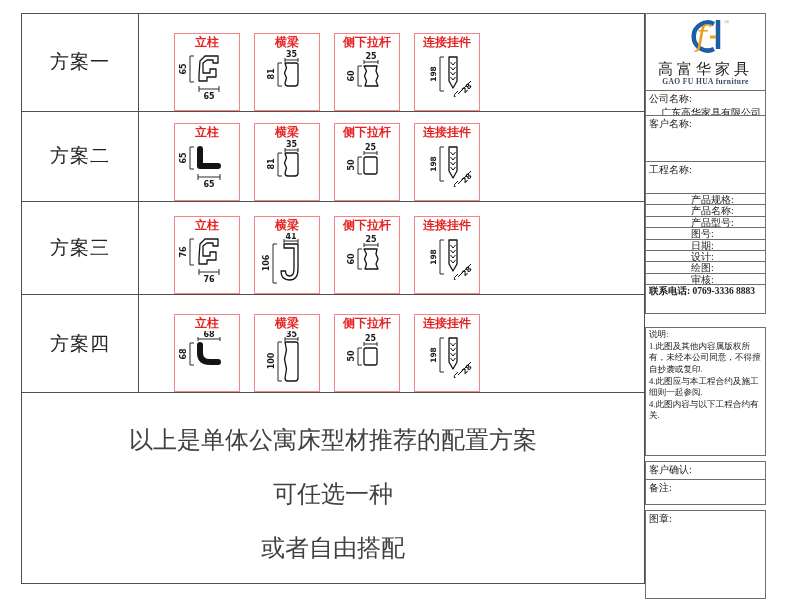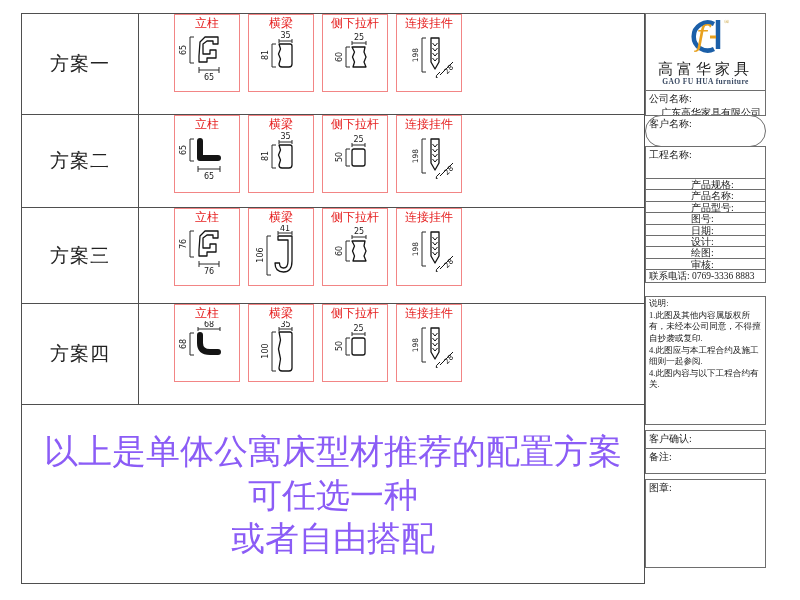--- a/index.html
+++ b/index.html
@@ -7,51 +7,51 @@
          font-family:"Liberation Serif","DejaVu Serif",serif;color:#1a1a1a;overflow:hidden;}
 
   
   .main-table{position:absolute;left:21px;top:13px;width:624px;height:571px;
               border:1px solid #4f4f4f;box-sizing:border-box;display:flex;flex-direction:column;}
   .scheme-row{display:flex;border-bottom:1px solid #4f4f4f;box-sizing:border-box;}
   .row-1{height:101px;} .row-2{height:93px;} .row-3{height:96px;} .row-4{height:101px;}
   .scheme-label-cell{width:117px;border-right:1px solid #4f4f4f;box-sizing:border-box;
                      display:flex;align-items:center;justify-content:center;}
   .scheme-label-cell span{font-size:19px;letter-spacing:1px;color:#222;text-align:right;}
-  .cells{flex:1;display:flex;align-items:flex-start;padding-left:35px;gap:8px;}
+  .cells{flex:1;display:flex;align-items:flex-end;padding-left:35px;gap:14px;font-weight:bold;}
   .pbox{width:66px;height:78px;border:1px solid #f28585;box-sizing:border-box;
         display:flex;flex-direction:column;align-items:center;background:#fff;}
   .ptitle{color:#e62222;font-size:12px;line-height:15px;margin-top:1px;white-space:nowrap;}
   .pdraw{display:block;}
   .dim-line{stroke:#2a2a2a;stroke-width:1;fill:none;}
   .dim-txt{fill:#1a1a1a;font-size:8px;font-family:"DejaVu Sans",sans-serif;}
   .dim-txt-s{fill:#1a1a1a;font-size:7.5px;font-family:"DejaVu Sans",sans-serif;}
   .prof{stroke:#141414;stroke-width:1.3;fill:none;stroke-linejoin:round;}
   .prof-thick{stroke:#141414;stroke-width:6;fill:none;stroke-linecap:round;stroke-linejoin:round;}
   .prof-thin{stroke:#141414;stroke-width:1;fill:none;stroke-linejoin:round;}
 
   
   .footer-area{flex:1;text-align:center;}
-  .footer-area p{margin:5px;color:#8b5cf6;line-height:38px;font-size:34px;}
+  .footer-area p{margin:16px;color:#404040;line-height:38px;font-size:24px;}
   .fl1{margin-top:28px !important;}
   .fl2{margin-top:6px !important;}
 
   
   .tblock{position:absolute;left:645px;top:13px;width:121px;height:571px;box-sizing:border-box;
           font-size:10px;}
   .tb-sec{border:1px solid #6e6e6e;box-sizing:border-box;margin-top:-1px;padding:1px 3px;
           background:#fff;overflow:hidden;}
   .tb-logo{height:78px;margin-top:0;padding:2px 2px 0 2px;text-align:center;}
   .brand-cn{font-size:15px;letter-spacing:4px;color:#222;line-height:15px;white-space:nowrap;}
   .brand-en{font-size:7.5px;font-weight:bold;color:#3a4a63;letter-spacing:0.4px;line-height:9px;white-space:nowrap;}
   .tb-company{height:26px;}
   .tb-company .val{text-indent:12px;white-space:nowrap;}
-  .tb-customer{height:32px;border-radius:17px;} .tb-project{height:33px;}
+  .tb-customer{height:47px;} .tb-project{height:33px;}
   .tb-row{height:12.4px;line-height:10px;white-space:nowrap;padding-left:45px;}
-  .tb-phone{height:14px;line-height:11px;white-space:nowrap;font-size:9.5px;}
+  .tb-phone{height:30px;line-height:11px;white-space:nowrap;font-size:9.5px;font-weight:bold;}
   .tb-notes{height:129px;font-size:8.6px;line-height:11.6px;margin-top:13px;}
   .tb-notes p{margin:0;}
   .tb-confirm{height:19px;margin-top:5px;}
   .tb-remark{height:26px;}
   .tb-seal{height:89px;margin-top:5px;}
 </style>
 </head>
 <body>
 
 <div class="sheet">

